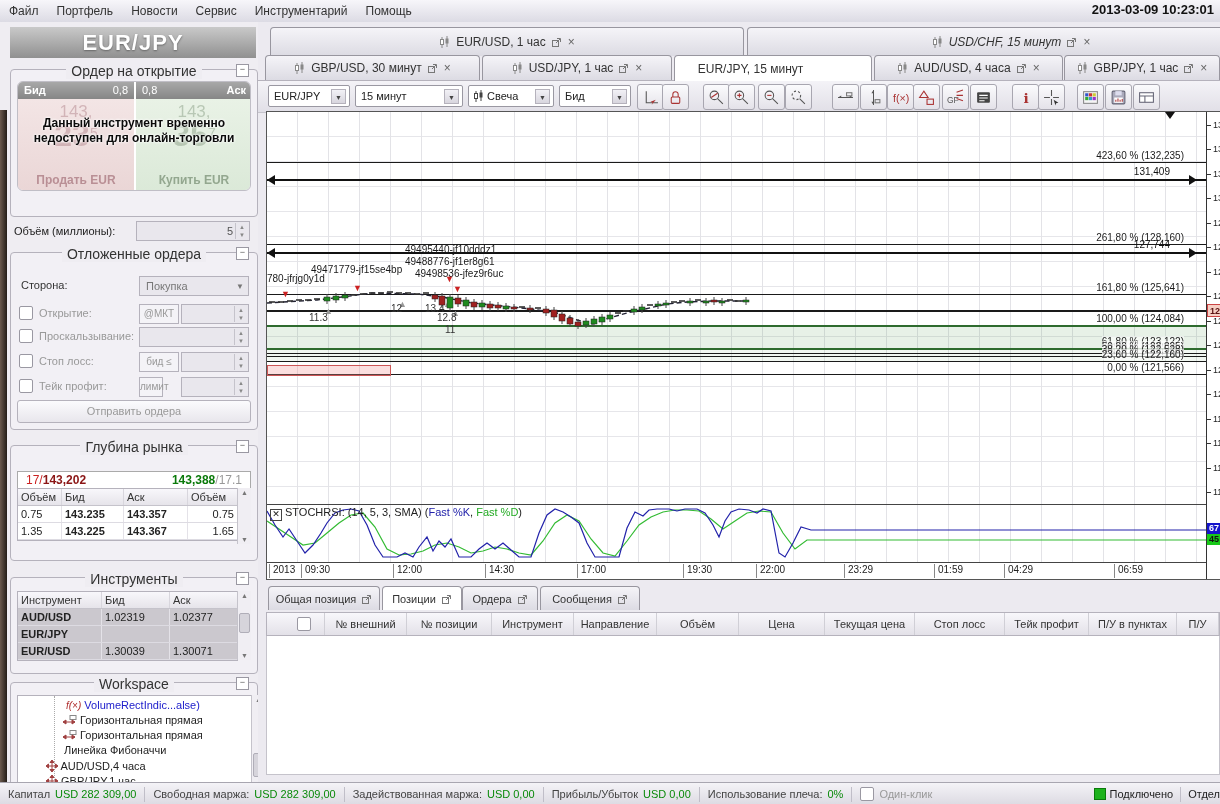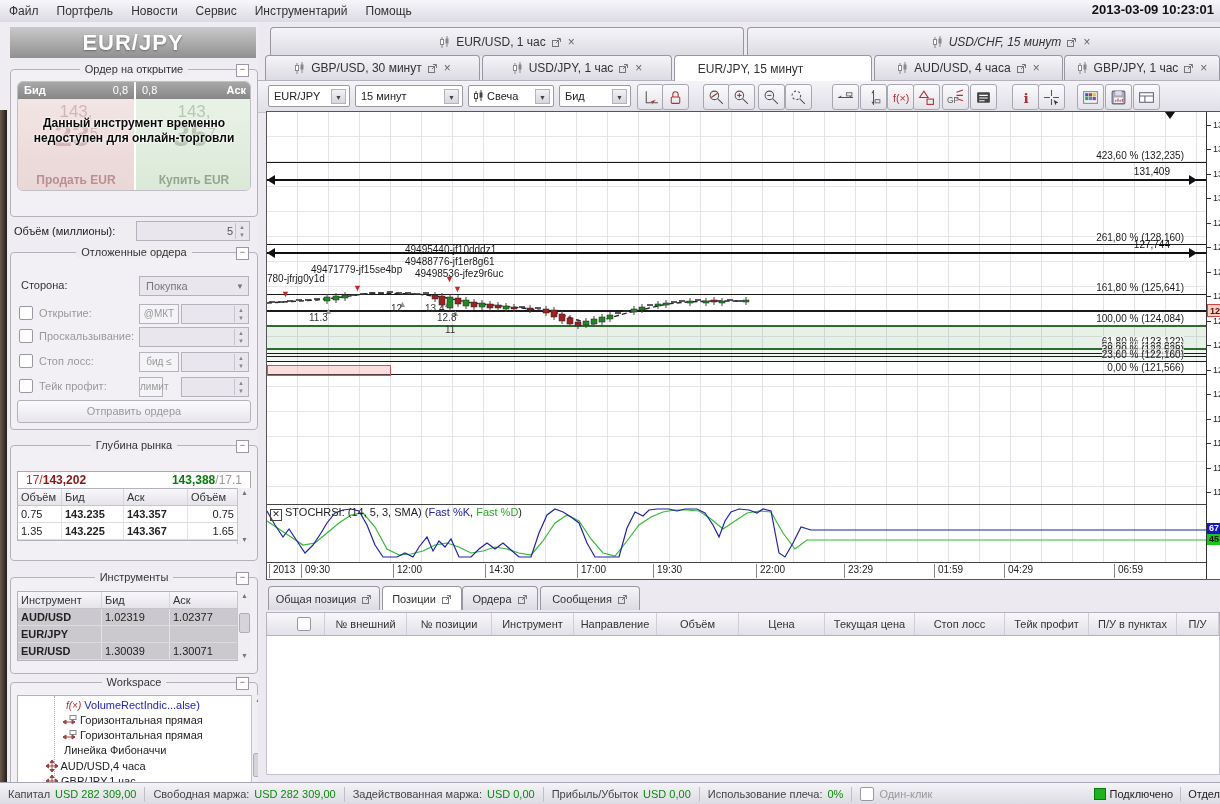--- a/index.html
+++ b/index.html
@@ -11,21 +11,21 @@
            border-bottom:1px solid #b0aeb8;display:flex;align-items:center;}
   .menu-item{padding:0 9px;color:#333;font-size:12px;cursor:default;}
   #clock{position:absolute;right:6px;top:2px;font-weight:bold;font-size:13px;color:#111;}
   
   #leftpanel{left:0;top:22px;width:258px;height:760px;background:#efedf2;}
   #darkstrip{left:0;top:88px;width:7px;height:694px;background:linear-gradient(90deg,#6b5a4e,#241d18);}
   #symtitle{left:10px;top:5px;width:246px;height:31px;background:linear-gradient(#c9c9c9,#909090);
             color:#fff;font-size:22px;font-weight:bold;text-align:center;line-height:31px;
             text-shadow:0 1px 2px #666;letter-spacing:1px;}
   .group{position:absolute;left:10px;width:246px;border:1px solid #b5b2bc;border-radius:4px;background:#f2f0f5;}
-  .gtitle{position:absolute;top:-7px;left:0;right:0;text-align:center;font-size:11px;color:#333;pointer-events:none;}
+  .gtitle{position:absolute;top:-7px;left:0;right:0;text-align:center;font-size:14px;color:#333;pointer-events:none;}
   .gtitle span{background:#efedf2;padding:0 5px;}
   .gcollapse{position:absolute;top:-6px;right:8px;width:11px;height:11px;border:1px solid #9a98a2;
              background:#fff;font-size:9px;line-height:9px;text-align:center;color:#555;}
   
   #bawidget{left:6px;top:11px;width:232px;height:108px;border:1px solid #c0bec6;border-radius:6px;overflow:hidden;}
   .ba-half{position:absolute;top:0;width:116px;height:100%;}
   .ba-head{position:absolute;top:0;left:0;right:0;height:17px;background:linear-gradient(#a8a8a8,#868686);
            color:#fff;font-size:11px;line-height:17px;}
   .ba-body-bid{position:absolute;top:17px;left:0;right:0;bottom:0;background:linear-gradient(#f3e5e5,#ead6d6);}
   .ba-body-ask{position:absolute;top:17px;left:0;right:0;bottom:0;background:linear-gradient(#e9f2e6,#dbe9d8);}
@@ -718,21 +718,21 @@
           </svg></div>
       <div id="stochlabel">
         <span id="stochcb">✕</span><span>STOCHRSI: (14, 5, 3, SMA) (</span><span style="color:#2222aa;">Fast %K</span><span>, </span><span style="color:#22aa22;">Fast %D</span><span>)</span>
       </div>
       <div id="timeaxis">
           <div class="ttick" style="left: 2px;">2013</div>
           <div class="ttick" style="left: 34px;">09:30</div>
           <div class="ttick" style="left: 126px;">12:00</div>
           <div class="ttick" style="left: 218px;">14:30</div>
           <div class="ttick" style="left: 310px;">17:00</div>
-          <div class="ttick" style="left: 386px;">19:30</div>
+          <div class="ttick" style="left: 416px;">19:30</div>
           <div class="ttick" style="left: 489px;">22:00</div>
           <div class="ttick" style="left: 577px;">23:29</div>
           <div class="ttick" style="left: 667px;">01:59</div>
           <div class="ttick" style="left: 737px;">04:29</div>
           <div class="ttick" style="left: 847px;">06:59</div>
           <div class="ttick" style="left: 940px;">20</div>
         </div>
       <div id="paxis">
           <div class="ptick" style="top: 13px;"></div>
           <div class="plab" style="top: 8px;">13</div>

